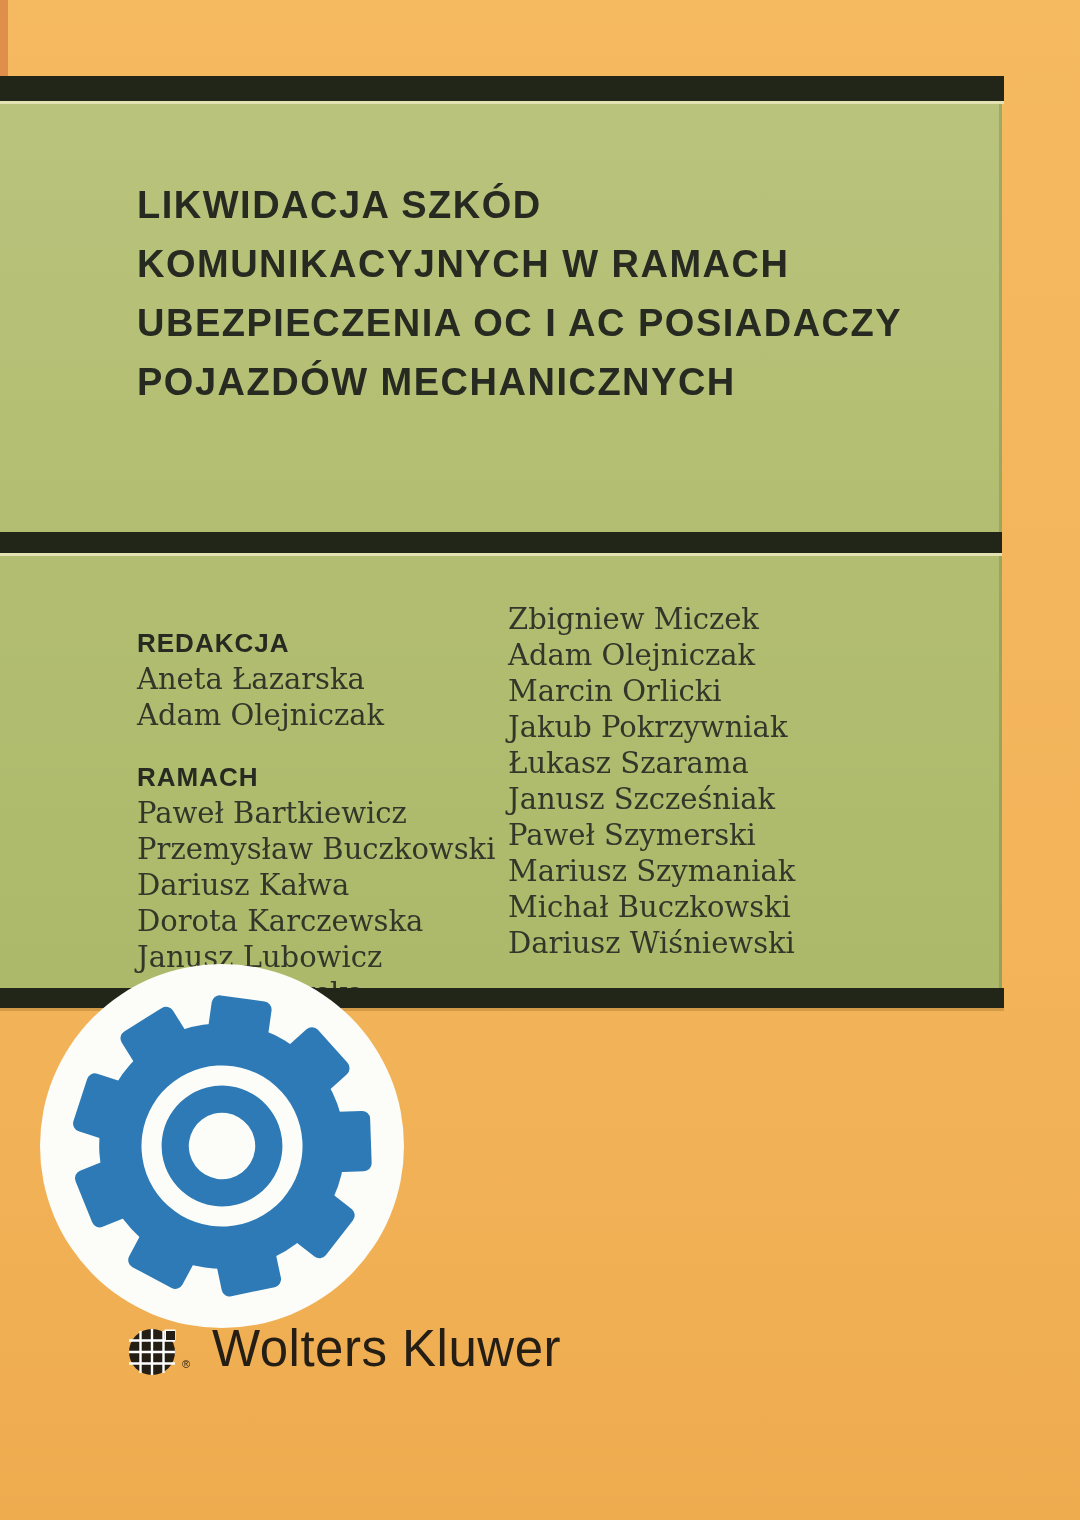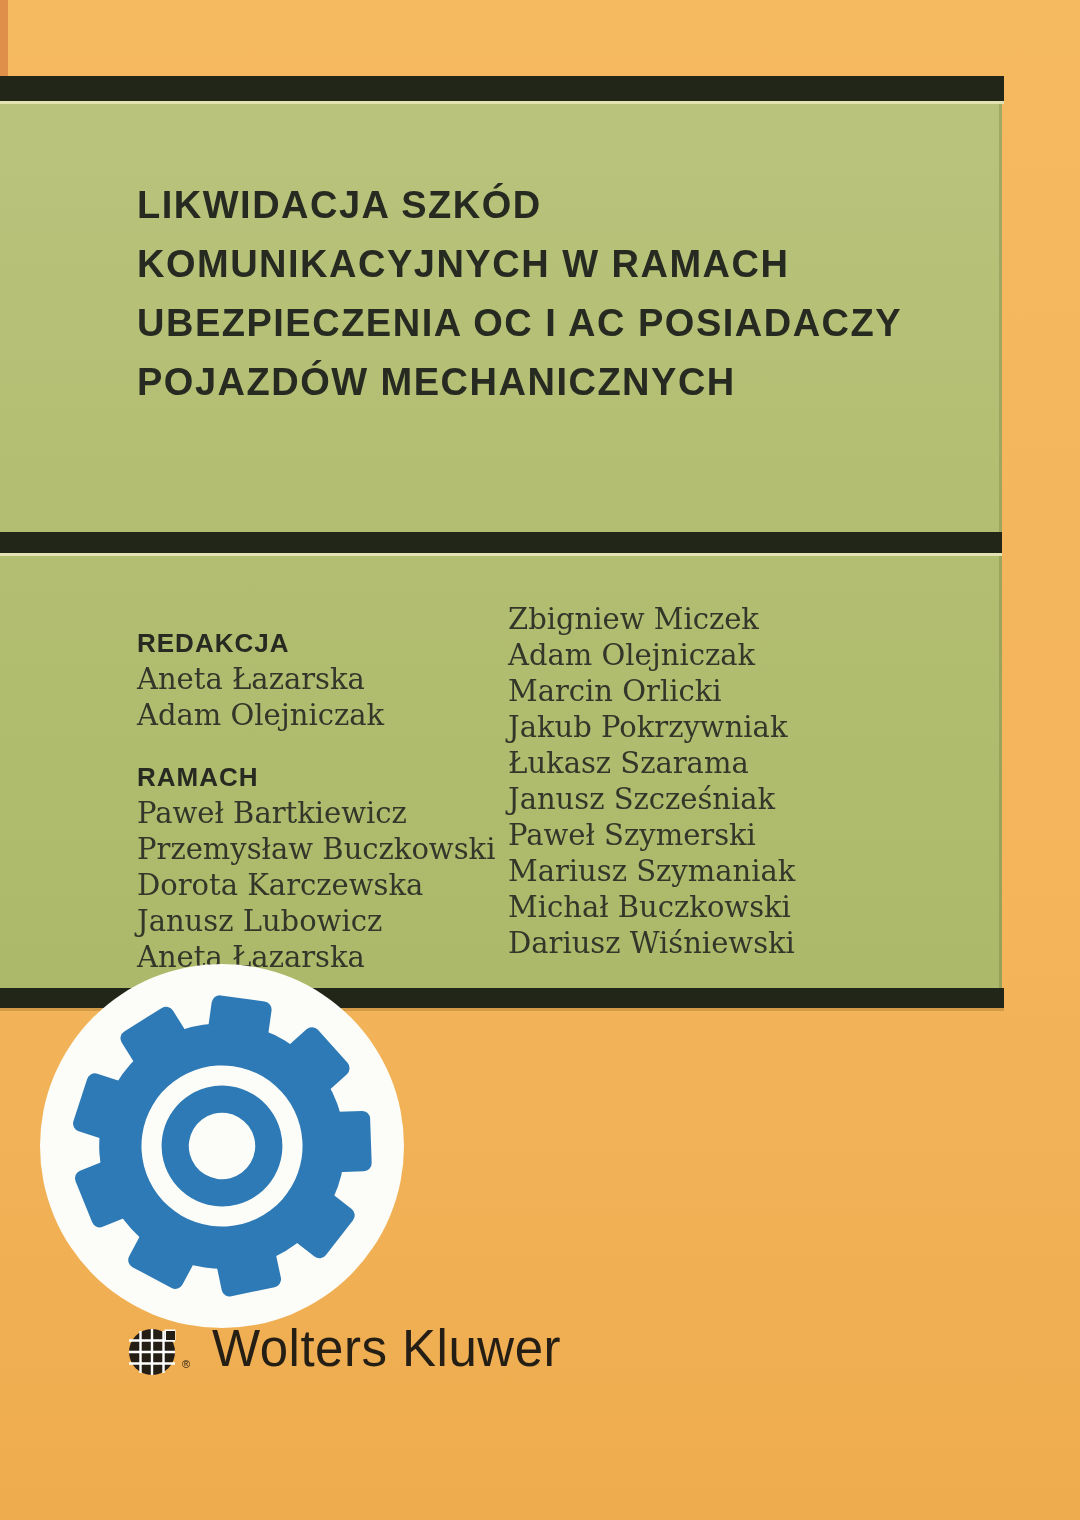--- a/index.html
+++ b/index.html
@@ -94,20 +94,21 @@
   <div class="abs bar bar-mid"></div>
   <div class="abs seam-mid"></div>
 
   <div class="abs col-left">
     <div class="cred-label">REDAKCJA</div>
     <div class="cred-name">Aneta Łazarska</div>
     <div class="cred-name">Adam Olejniczak</div>
     <div class="cred-label autorzy">RAMACH</div>
     <div class="cred-name">Paweł Bartkiewicz</div>
     <div class="cred-name">Przemysław Buczkowski</div>
+    <div class="cred-name">Dariusz Kałwa</div>
     <div class="cred-name">Dorota Karczewska</div>
     <div class="cred-name">Janusz Lubowicz</div>
     <div class="cred-name">Aneta Łazarska</div>
   </div>
 
   <div class="abs col-right">
     <div class="cred-name">Zbigniew Miczek</div>
     <div class="cred-name">Adam Olejniczak</div>
     <div class="cred-name">Marcin Orlicki</div>
     <div class="cred-name">Jakub Pokrzywniak</div>

